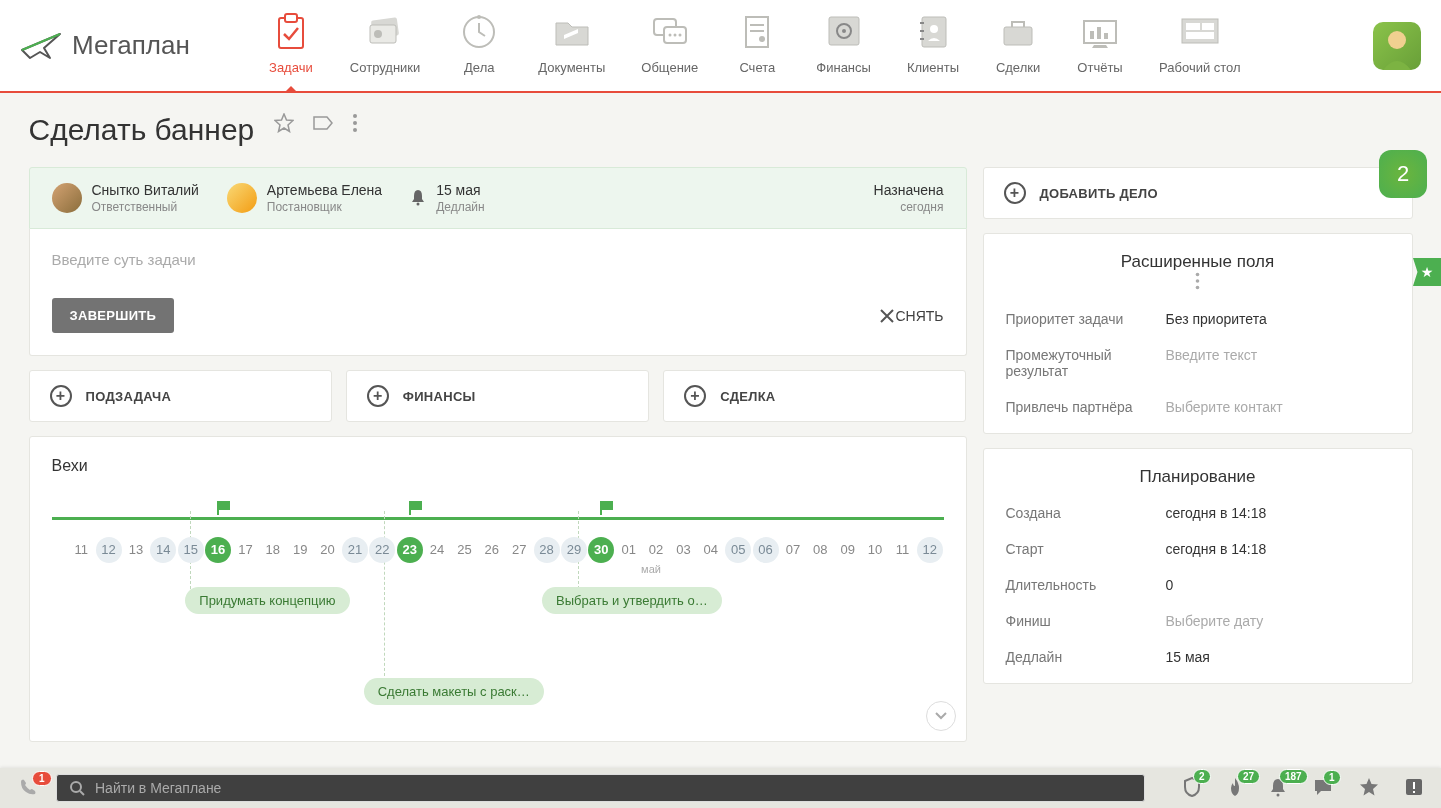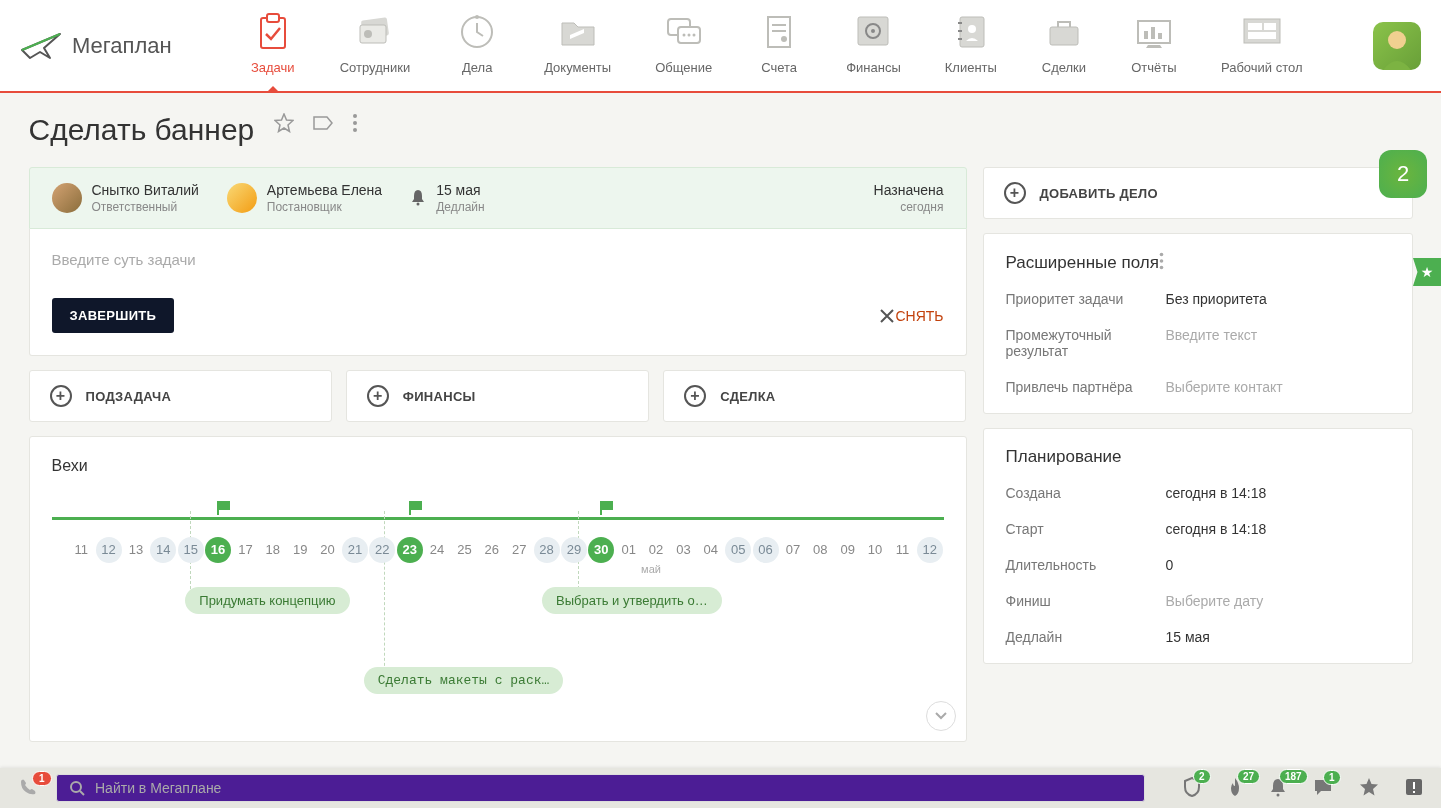--- a/index.html
+++ b/index.html
@@ -1,22 +1,22 @@
 <!DOCTYPE html>
 <html><head>
 <meta charset="utf-8">
 <style>
 * { box-sizing: border-box; margin: 0; padding: 0; }
 body { font-family: -apple-system, BlinkMacSystemFont, "Segoe UI", Arial, sans-serif; background: #f5f5f2; color: #333; font-size: 14px; }
 
 
 .header { background: #fff; display: flex; align-items: center; padding: 0 20px; height: 93px; border-bottom: 2px solid #e74c3c; position: relative; }
-.logo { display: flex; align-items: center; gap: 8px; font-size: 22px; font-weight: 500; color: #555; margin-right: 60px; }
+.logo { display: flex; align-items: center; gap: 8px; font-size: 26px; font-weight: 500; color: #555; margin-right: 60px; }
 .logo svg { display: block; }
-.nav { display: flex; gap: 8px; text-align: center; }
+.nav { display: flex; gap: 0; text-align: center; }
 .nav-item { display: flex; flex-direction: column; align-items: center; justify-content: flex-end; padding: 10px 18px 14px; cursor: pointer; color: #666; font-size: 13px; gap: 8px; position: relative; }
 .nav-item.active { color: #e74c3c; }
 .nav-item.active::after { content: ''; position: absolute; bottom: -2px; left: 50%; transform: translateX(-50%); width: 0; height: 0; border-left: 5px solid transparent; border-right: 5px solid transparent; border-bottom: 5px solid #e74c3c; }
 .nav-icon { width: 46px; height: 40px; display: flex; align-items: center; justify-content: center; }
 .avatar-top { width: 48px; height: 48px; border-radius: 10px; background: linear-gradient(135deg, #8bc34a, #689f38); margin-left: auto; display:flex; align-items:center; justify-content:center; overflow: hidden; }
 
 
 .page { padding: 20px 18px 80px; max-width: 1420px; margin: 0 auto; }
 .title-row { display: flex; align-items: flex-start; gap: 20px; margin-bottom: 20px; }
 .page-title { font-size: 30px; font-weight: 400; color: #333; }
@@ -40,22 +40,22 @@
 .avatar-sm.a2 { background: linear-gradient(135deg,#f9d976,#f39c12); }
 .plabel { font-size: 14px; color: #333; }
 .psub { font-size: 12px; color: #888; margin-top: 2px; }
 .deadline-blk { display:flex; gap:10px; align-items:center; }
 .bell-icn { color: #666; }
 .status-blk { margin-left: auto; text-align: right; }
 
 .task-body { background:#fff; border:1px solid #e5e5e0; border-top:none; border-radius:0 0 3px 3px; padding: 22px; }
 .task-input { color: #aaa; font-size: 15px; margin-bottom: 30px; }
 .task-actions { display:flex; align-items:center; }
-.btn-primary { background: #0f172a; color:#fff; border:none; padding: 10px 18px; font-size: 13px; font-weight: 700; border-radius: 3px; cursor:pointer; letter-spacing: 0.3px; }
-.btn-text { margin-left:auto; display:flex; align-items:center; color:#c2410c; font-size:14px; cursor:pointer; text-transform: uppercase; font-weight:500; }
+.btn-primary { background: #737373; color:#fff; border:none; padding: 10px 18px; font-size: 13px; font-weight: 700; border-radius: 3px; cursor:pointer; letter-spacing: 0.3px; }
+.btn-text { margin-left:auto; display:flex; align-items:center; color:#404040; font-size:14px; cursor:pointer; text-transform: uppercase; font-weight:500; }
 
 
 .add-row { display:flex; gap: 14px; margin-top: 14px; }
 .add-btn { flex:1; background:#fff; border:1px solid #e5e5e0; border-radius:3px; padding: 14px 20px; display:flex; align-items:center; gap:14px; color:#444; font-size:13px; font-weight:700; cursor:pointer; letter-spacing:0.3px; }
 .plus-circ { width:22px; height:22px; border:2px solid #555; border-radius:50%; display:flex; align-items:center; justify-content:center; font-size:16px; line-height:1; color:#555; flex-shrink:0; }
 
 
 .milestones { background:#fff; border:1px solid #e5e5e0; border-radius:3px; margin-top:14px; padding: 20px 22px 30px; position:relative; }
 .ms-title { font-size:16px; color:#333; margin-bottom: 36px; }
 .timeline { position:relative; height: 200px; }
@@ -63,44 +63,44 @@
 .tl-days { position:absolute; top: 26px; left:16px; right:0; display:flex; }
 .tl-day { flex:1; text-align:center; font-size:13px; color:#888; position:relative; }
 .tl-day.dim .num { background:#e8eef2; color:#7a8a96; }
 .tl-day .num { display:inline-block; width:26px; height:26px; line-height:26px; border-radius:50%; }
 .tl-day.green .num { background:#4caf50; color:#fff; font-weight:700; }
 .tl-day.flag::before { content:''; position:absolute; top:-36px; left:50%; transform:translateX(-50%); width:2px; height:14px; background:#4caf50; }
 .tl-day.flag::after { content:''; position:absolute; top:-36px; left:50%; width:12px; height:9px; background:#4caf50; }
 .tl-month { position:absolute; top: 52px; font-size:11px; color:#aaa; left: 61.5%; margin-left: 41px; }
 .ms-chip { position:absolute; background:#d7ecd4; color:#3a7a33; padding:6px 14px; border-radius:14px; font-size:13px; white-space: nowrap; }
 .chip1 { top: 76px; left: 15%; }
-.chip2 { top: 156px; left: 35%; font-family: Liberation Mono, monospace; }
+.chip2 { top: 167px; left: 35%; }
 .chip3 { top: 76px; left: 55%; }
 .vline { position:absolute; width:1px; border-left:1px dashed #c0d8bc; }
 .vline1 { left: 15.5%; top: 0px; height: 78px; }
 .vline2 { left: 37.3%; top: 0px; height: 165px; }
 .vline3 { left: 59%; top: 0px; height: 78px; }
 .scroll-down { position:absolute; bottom: 10px; right: 10px; width:30px; height:30px; border:1px solid #ddd; border-radius:50%; display:flex; align-items:center; justify-content:center; color:#aaa; background:#fff; cursor:pointer; }
 
 
 .side-row { background:#fff; border:1px solid #e5e5e0; border-radius:3px; padding: 14px 20px; display:flex; align-items:center; gap:14px; color:#444; font-size:13px; font-weight:700; cursor:pointer; letter-spacing:0.3px; }
 .side-row .icn { flex-shrink:0; }
 .side-panel-title { font-size:17px; color:#333; }
-.side-panel-head { display:flex; align-items:center; padding: 18px 22px 8px; }
+.side-panel-head { display:flex; align-items:center; padding: 18px 22px 8px; flex-direction: column; }
 .field-row { display:flex; padding: 10px 22px; font-size:14px; }
 .field-label { width: 160px; color:#777; flex-shrink:0; }
 .field-val { color:#333; }
 .field-val.muted { color:#aaa; }
 .dots { color:#aaa; cursor:pointer; }
 
 
 .bottombar { position:fixed; bottom:0; left:0; right:0; height:40px; background:#e6e6e0; display:flex; align-items:center; padding:0 18px; gap: 18px; box-shadow: 0 -1px 3px rgba(0,0,0,.08); }
 .phone-icn { color:#999; position:relative; }
 .bubble-count { position:absolute; top:-6px; left:14px; background:#e74c3c; color:#fff; font-size:10px; border-radius:9px; padding:1px 6px; font-weight:700; border:1px solid #fff; }
-.search-bar { flex:1; background:#4c1d95; border:1px solid #ddd; border-radius:3px; height:28px; display:flex; align-items:center; padding:0 12px; gap:10px; color:#aaa; margin-right:20px; }
+.search-bar { flex:1; background:#404040; border:1px solid #ddd; border-radius:3px; height:28px; display:flex; align-items:center; padding:0 12px; gap:10px; color:#aaa; margin-right:20px; }
 .bb-icons { display:flex; gap:26px; align-items:center; margin-left:auto; }
 .bb-icn { position:relative; color:#666; cursor:pointer; }
 .bb-badge { position:absolute; top:-8px; left:10px; background:#4caf50; color:#fff; font-size:10px; border-radius:9px; padding:1px 5px; font-weight:700; border:1px solid #fff; }
 </style>
 </head>
 <body>
 
 <div class="header">
   <div class="logo">
     <svg width="44" height="32" viewBox="0 0 44 32">

